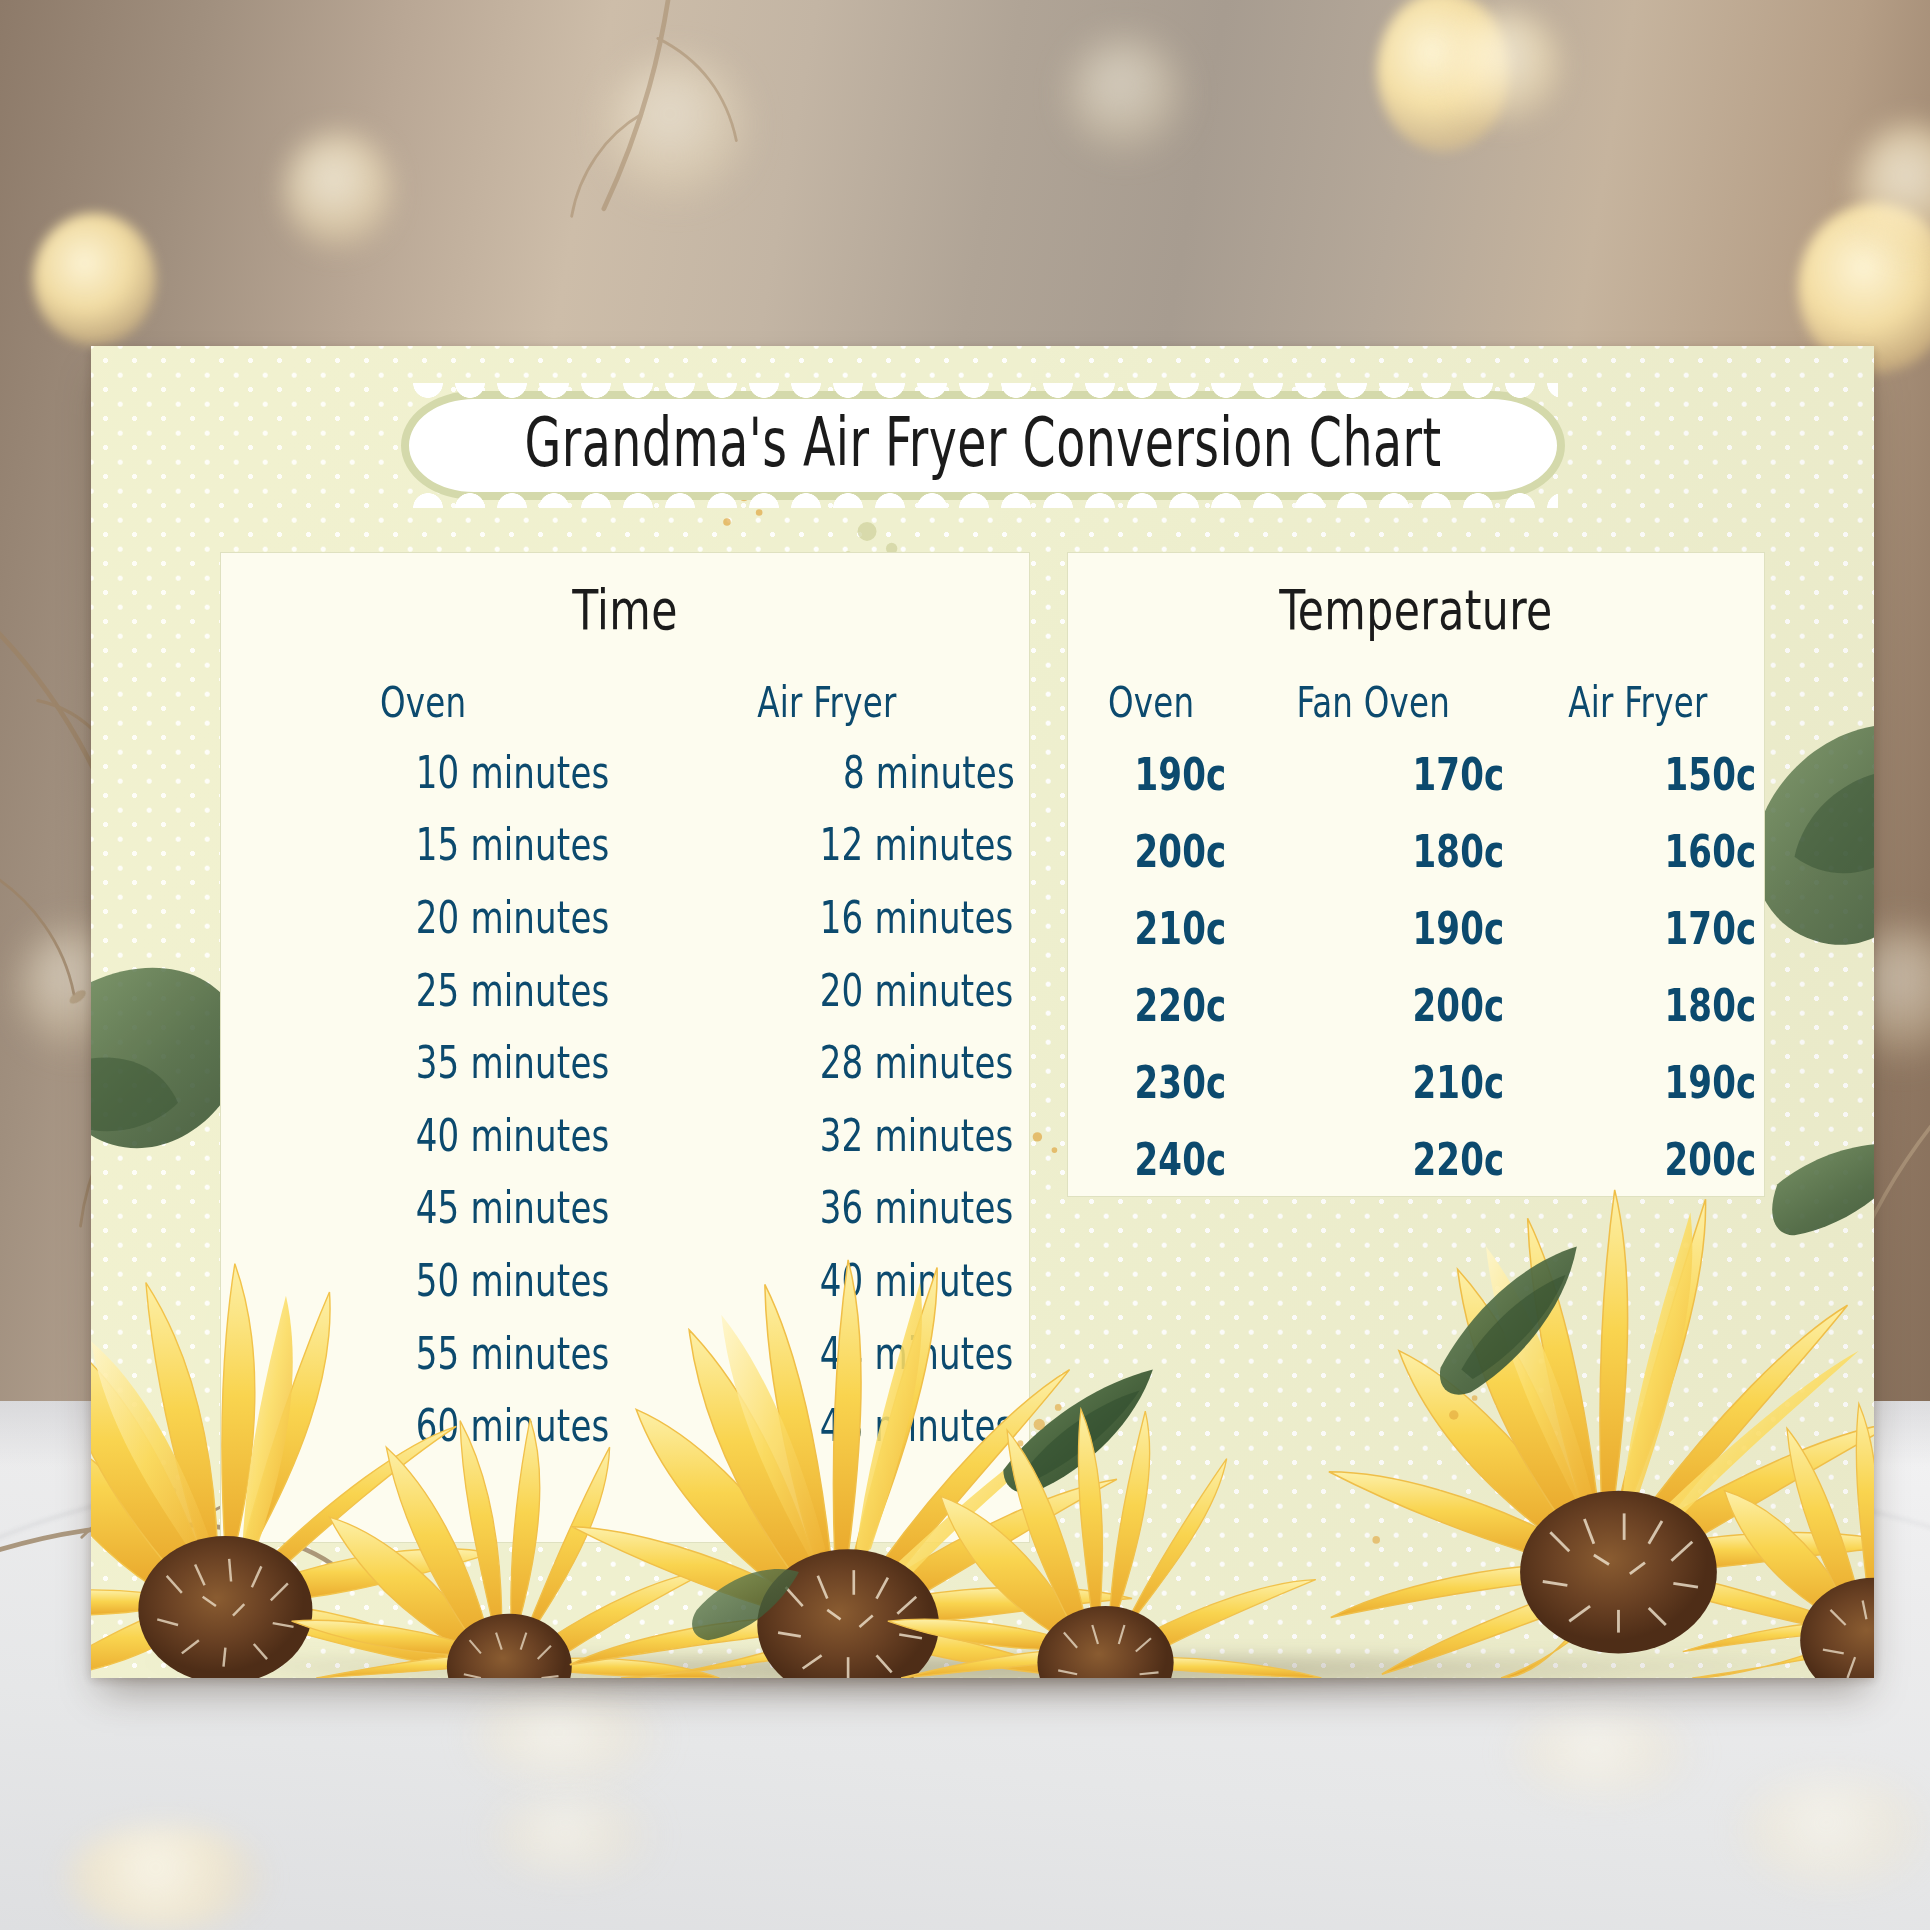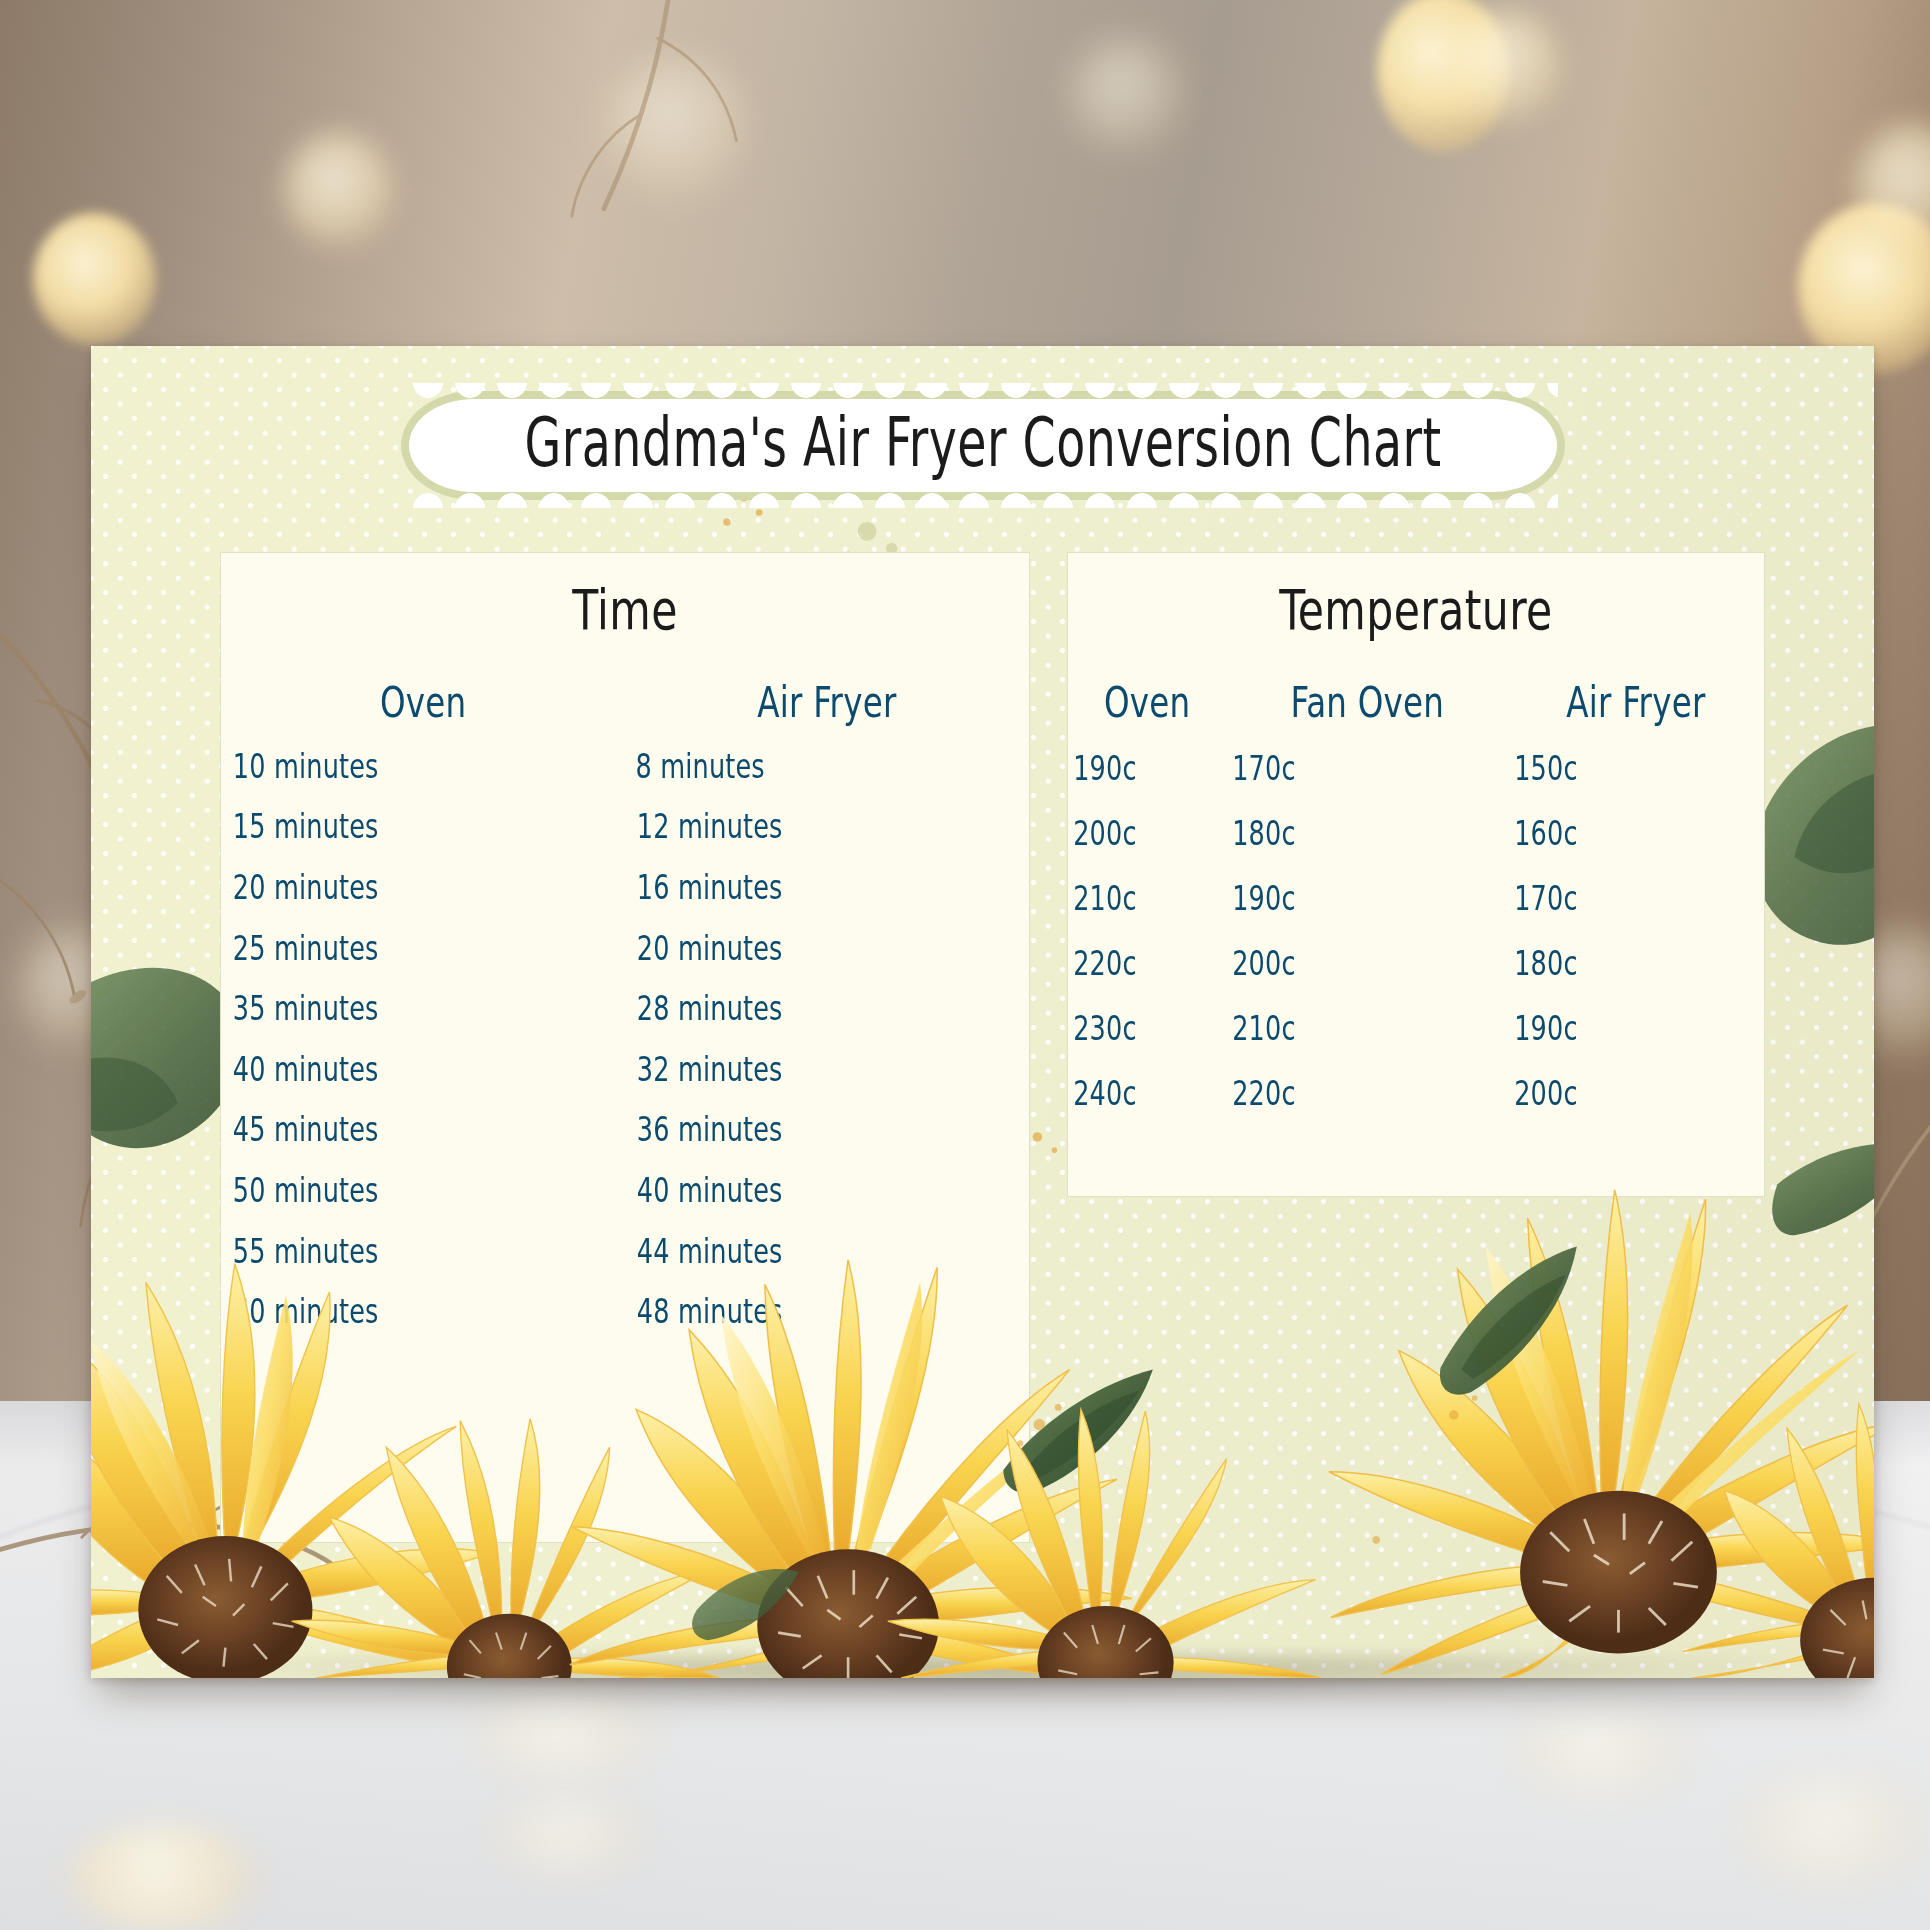--- a/index.html
+++ b/index.html
@@ -126,27 +126,27 @@
   table.conv {
     width:100%; border-collapse:collapse;
     font-family:"DejaVu Sans Condensed","Liberation Sans Narrow","Liberation Sans", sans-serif;
     color:#0c4a6e;
   }
   table.conv th {
     font-weight:400; font-size:42px; padding:36px 0 9.5px;
     letter-spacing:0.3px;
   }
   table.conv td {
-    font-size:33px; text-align:left; padding:9.5px 0; font-weight:400;
+    font-size:44px; text-align:right; padding:9.5px 0; font-weight:400;
     letter-spacing:0.2px;
   }
   table.conv th span, table.conv td span { display:inline-block; transform:scaleX(.86); }
 
   #time-panel table.conv td { padding:10.8px 0; }
-  #temp-panel table.conv td { padding:13px 0; }
+  #temp-panel table.conv td { padding:13px 0;font-weight:bold; }
 
   
   #flora { position:absolute; left:0; top:0; width:1783px; height:1332px; z-index:5;
            pointer-events:none; }
   #flora-back { position:absolute; left:0; top:0; width:1783px; height:1332px; z-index:2;
            pointer-events:none; }
 </style>
 </head>
 <body>
 

